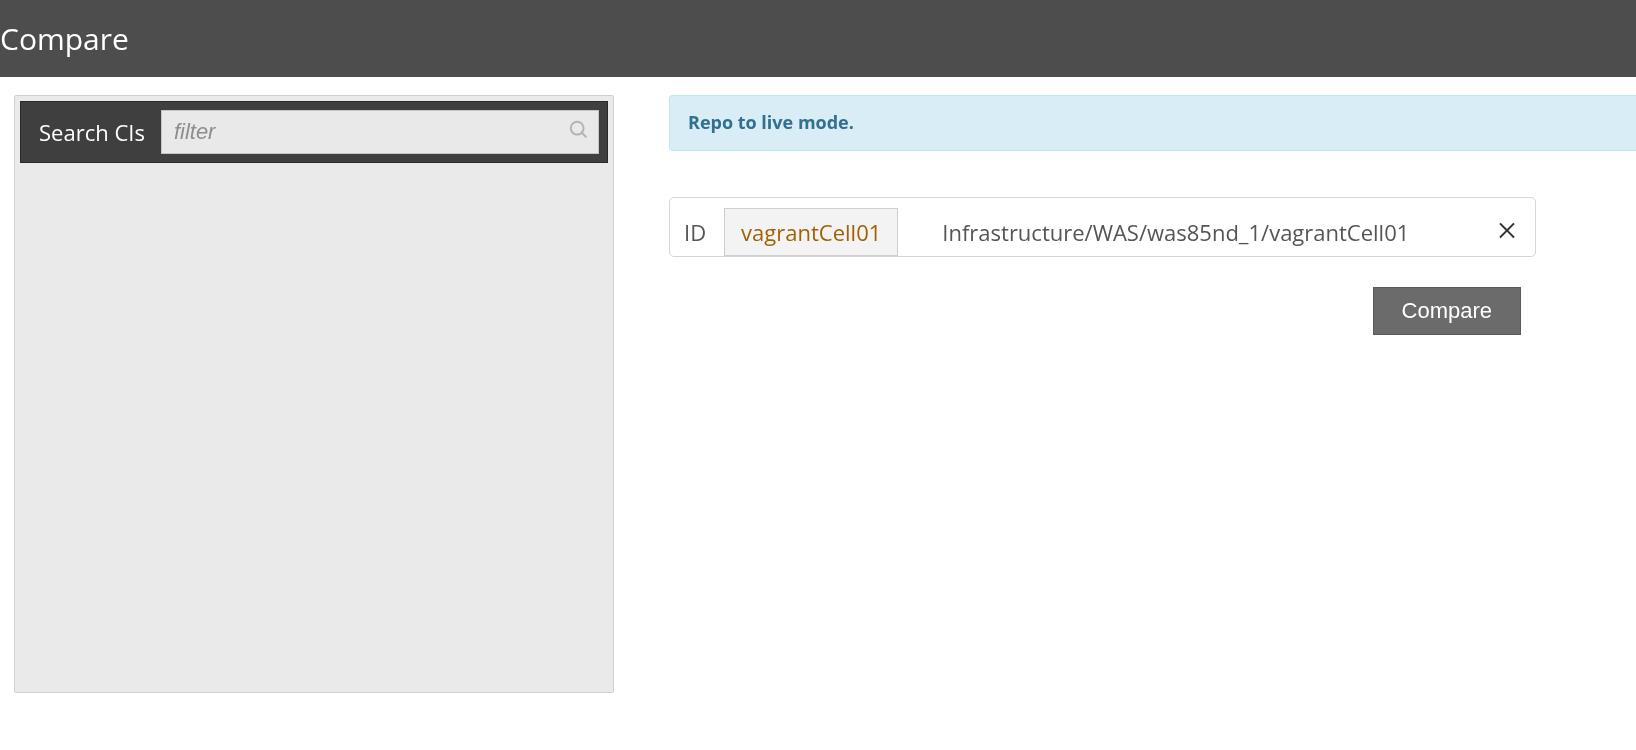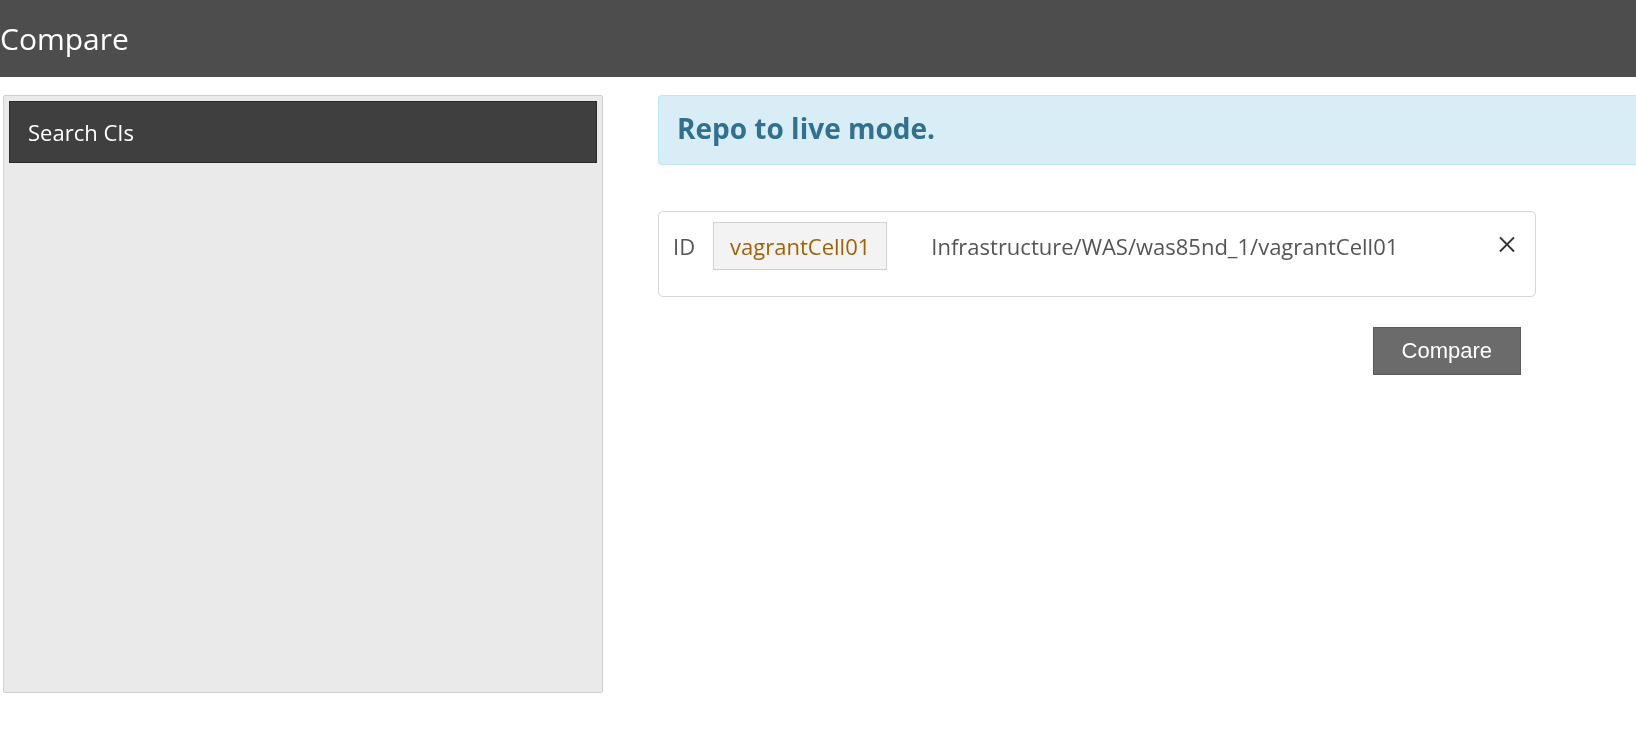--- a/index.html
+++ b/index.html
@@ -19,21 +19,21 @@
       font-size: 30px;
       font-weight: 400;
     }
     .content {
       display: flex;
       gap: 55px;
       padding-top: 18px;
     }
     
     .left-panel {
-      margin-left: 3px;
+      margin-left: 14px;
       width: 600px;
       background: #eaeaea;
       border: 1px solid #d0d0d0;
       border-radius: 2px;
       padding: 5px 5px 5px 5px;
       height: 598px;
       display: flex;
       flex-direction: column;
     }
     .search-bar {
@@ -91,33 +91,33 @@
     .right-panel {
       flex: 1;
     }
     .info-banner {
       background: #d9edf7;
       border: 1px solid #bce8f1;
       border-right: none;
       border-radius: 4px 0 0 4px;
       padding: 14px 18px 16px 18px;
       color: #31708f;
-      font-size: 28px;
+      font-size: 18px;
       line-height: 1.35;
     }
     .info-title {
       font-weight: 700;
     }
     .selected-row {
       margin-top: 46px;
       border: 1px solid #d6d6d6;
       border-radius: 5px;
       display: flex;
       align-items: center;
-      padding: 10px 16px 26px 14px;
+      padding: 10px 16px 0 14px;
       gap: 18px;
       font-size: 22px;
       color: #555;
       margin-right: 100px;
     }
     .id-label {
       color: #555;
     }
     .cell-box {
       border: 1px solid #cfcfcf;
@@ -154,20 +154,29 @@
 
 <div class="header">
   <span>Compare</span>
 </div>
 
 <div class="content">
 
   <div class="left-panel">
     <div class="search-bar">
       <span class="search-label">Search CIs</span>
+      <div class="search-input-wrap">
+        <input class="search-input" type="text" placeholder="filter" style="">
+        <span class="search-icon">
+          <svg width="22" height="22" viewBox="0 0 24 24" fill="none" stroke="currentColor" stroke-width="2.2">
+            <circle cx="10" cy="10" r="7"></circle>
+            <line x1="20" y1="20" x2="15" y2="15"></line>
+          </svg>
+        </span>
+      </div>
     </div>
     <div class="ci-list">
     </div>
   </div>
 
   <div class="right-panel">
     <div class="info-banner">
       <span class="info-title">Repo to live mode.</span><br>
     </div>
 

